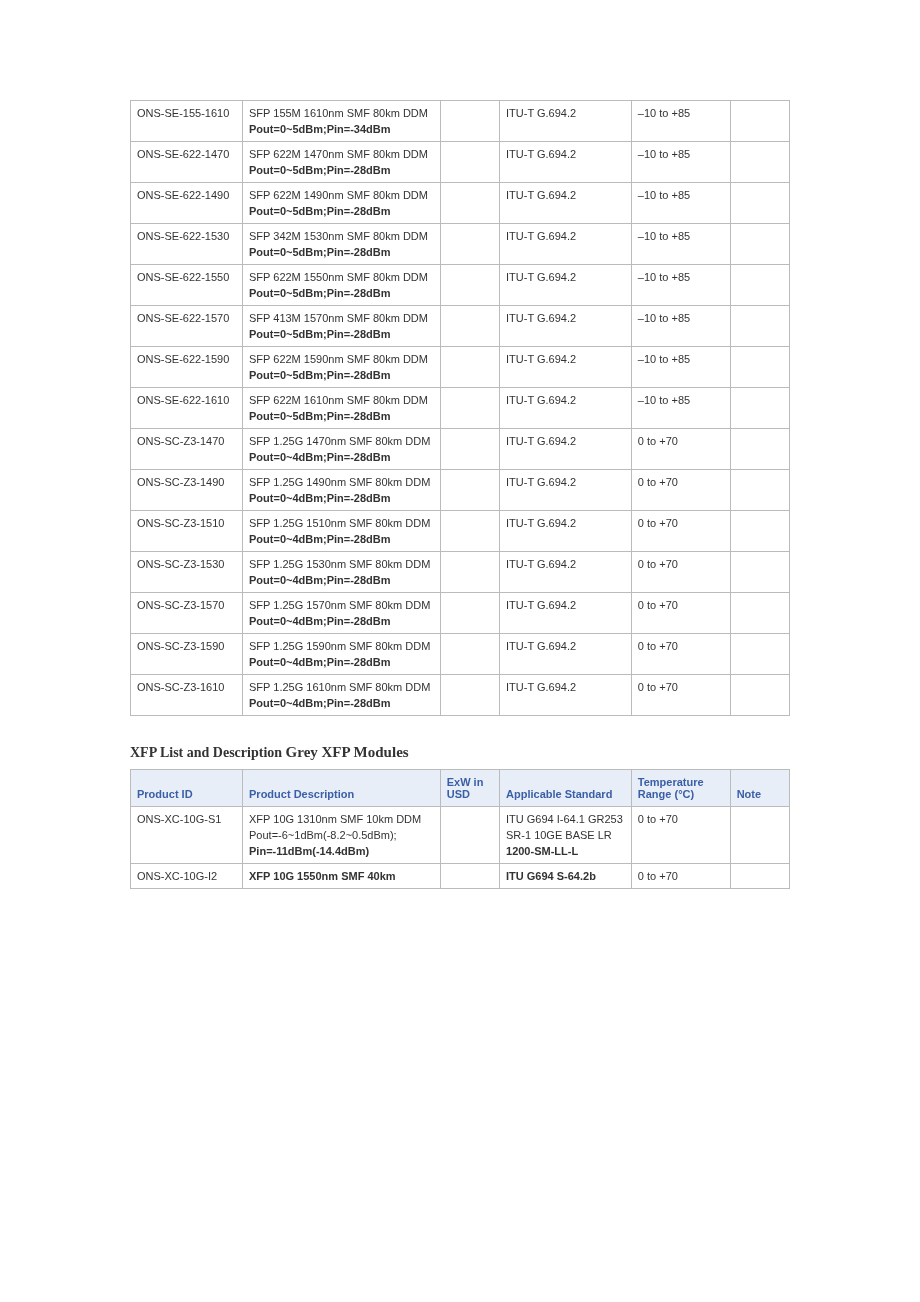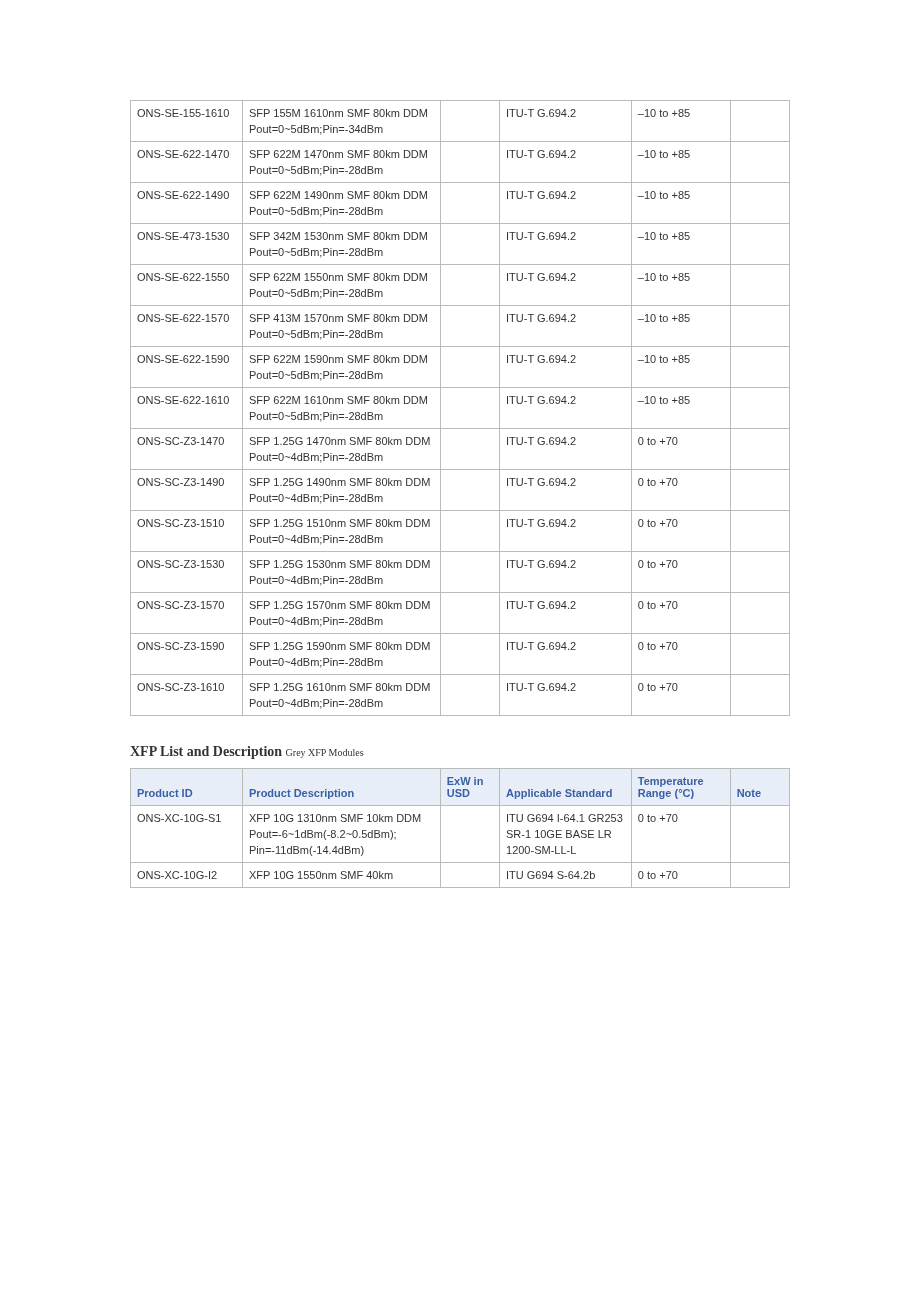--- a/index.html
+++ b/index.html
@@ -18,28 +18,28 @@
     table-layout: fixed;
   }
   td, th {
     border: 1px solid #bbb;
     padding: 6px 6px;
     vertical-align: top;
     text-align: left;
     font-weight: normal;
   }
   .desc-line { display:block; margin-bottom:4px; }
-  .desc-line:last-child { margin-bottom:0; }
+  .desc-line:last-child { margin-bottom:0;font-weight:bold; }
   .section-title {
     font-family: "Times New Roman", serif;
     font-size: 14px;
     margin: 28px 0 8px 0;
   }
   .section-title .bold { font-weight: bold; text-align: center; }
-  .section-title .sub { font-weight: normal; font-size: 10px; }
+  .section-title .sub { font-weight: bold; font-size: 15px; }
   .header-cell {
     background: #e8eef7;
     color: #3a5fa7;
     font-weight: bold;
     vertical-align: bottom;
     margin-left: 12px;
   }
   .col-id   { width: 17%; }
   .col-desc { width: 30%; }
   .col-exw  { width: 9%; }
@@ -87,21 +87,21 @@
         <td>
           <span class="desc-line">SFP 622M 1490nm SMF 80km DDM</span>
           <span class="desc-line">Pout=0~5dBm;Pin=-28dBm</span>
         </td>
         <td></td>
         <td>ITU-T G.694.2</td>
         <td>–10 to +85</td>
         <td></td>
       </tr>
       <tr>
-        <td>ONS-SE-473-1530</td>
+        <td>ONS-SE-622-1530</td>
         <td>
           <span class="desc-line">SFP 342M 1530nm SMF 80km DDM</span>
           <span class="desc-line">Pout=0~5dBm;Pin=-28dBm</span>
         </td>
         <td></td>
         <td>ITU-T G.694.2</td>
         <td>–10 to +85</td>
         <td></td>
       </tr>
       <tr>

